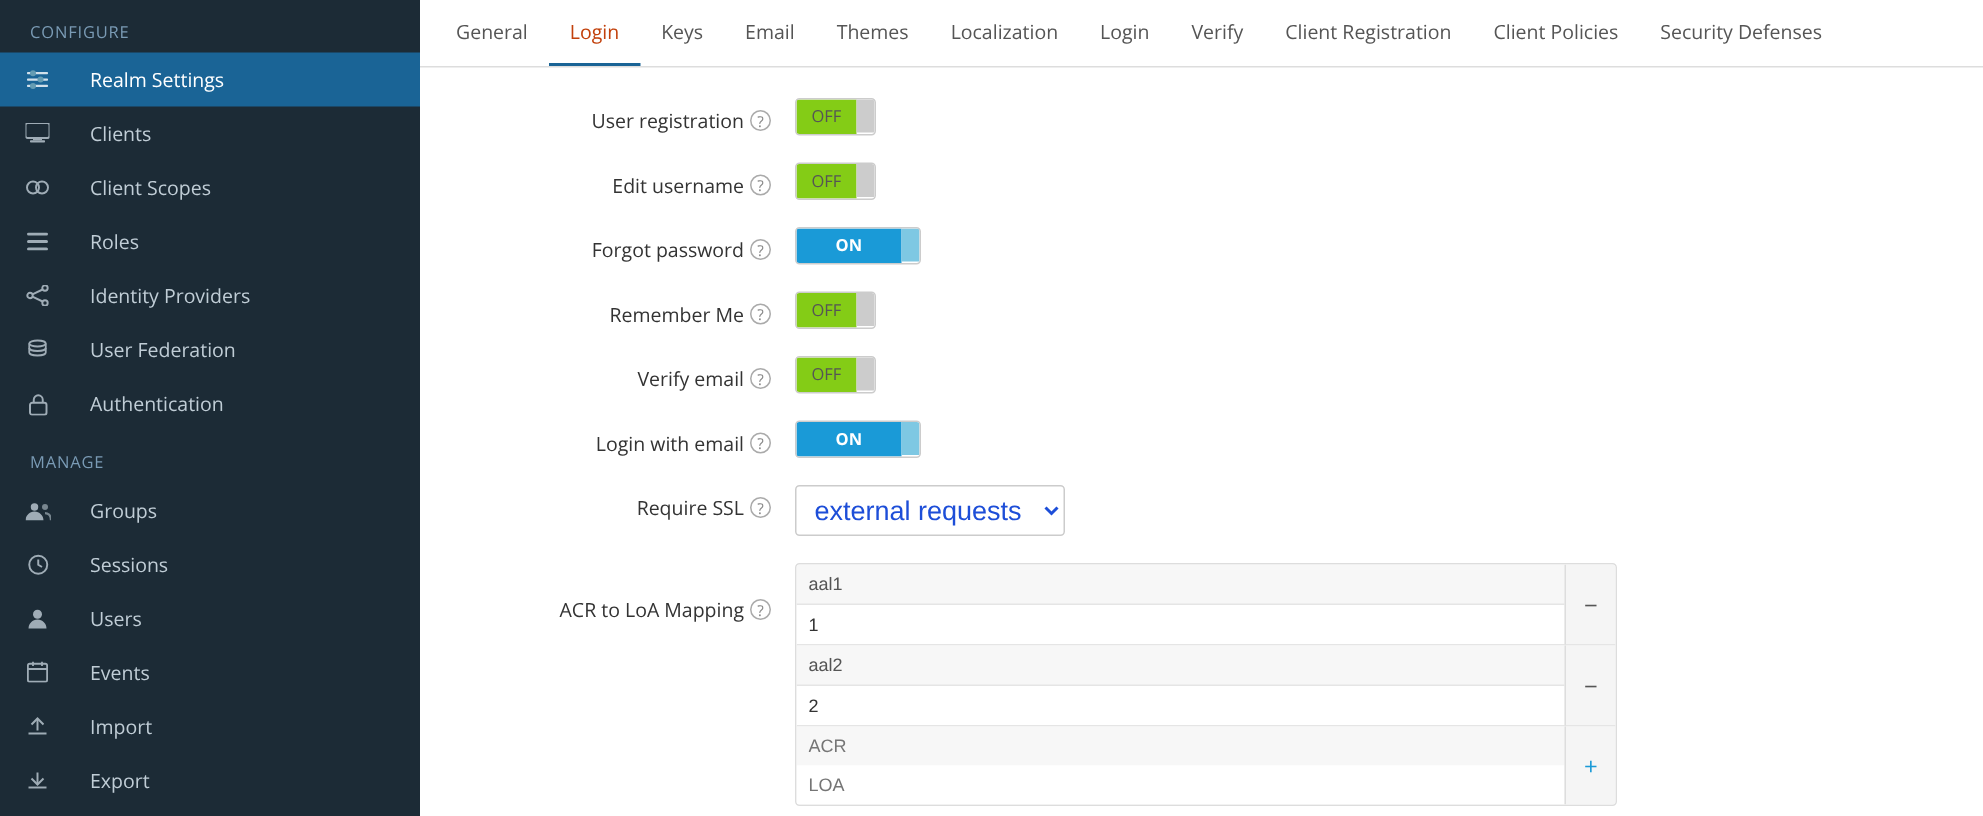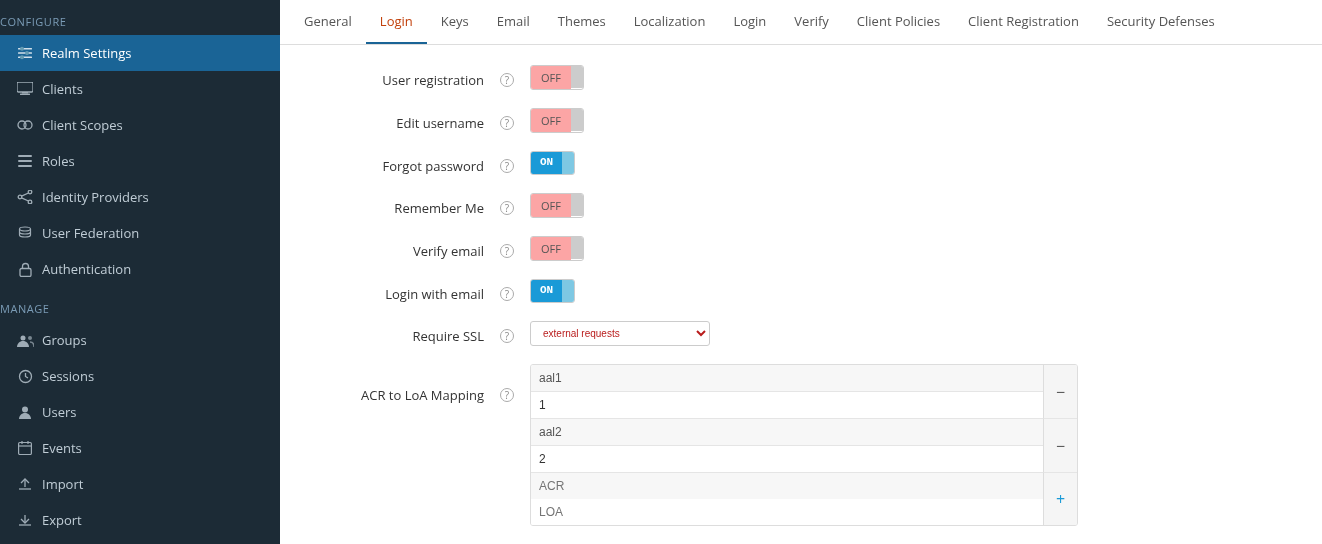--- a/index.html
+++ b/index.html
@@ -13,31 +13,31 @@
       color: #c0cdd6;
       display: flex;
       flex-direction: column;
       height: 100%;
       overflow-y: auto;
     }
     .sidebar-section-label {
       font-size: 11px;
       text-transform: uppercase;
       color: #7a9bb5;
-      padding: 14px 16px 6px 0;
+      padding: 14px 16px 6px 20px;
       letter-spacing: 0.05em;
     }
     .sidebar-item {
       display: flex;
       align-items: center;
       padding: 9px 16px;
       cursor: pointer;
       color: #c0cdd6;
       font-size: 13px;
-      gap: 8px;
+      gap: 26px;
     }
     .sidebar-item.active { background: #1a6496; color: #fff; }
     .sidebar-icon {
       width: 18px;
       height: 18px;
       display: inline-flex;
       align-items: center;
       justify-content: center;
       flex-shrink: 0;
       opacity: 0.8;
@@ -85,21 +85,21 @@
       width: 220px;
       min-width: 220px;
       text-align: right;
       padding-right: 16px;
       padding-top: 6px;
       color: #333;
       font-size: 13px;
       display: flex;
       align-items: center;
       justify-content: flex-end;
-      gap: 16px;
+      gap: 4px;
     }
     .help-icon {
       display: inline-flex;
       align-items: center;
       justify-content: center;
       width: 14px;
       height: 14px;
       border-radius: 50%;
       border: 1px solid #aaa;
       font-size: 10px;
@@ -115,45 +115,44 @@
     .toggle-wrap {
       display: inline-flex;
       border: 1px solid #ccc;
       border-radius: 3px;
       overflow: hidden;
       font-size: 12px;
     }
     .toggle-btn-on {
       background: #1a9ad7;
       color: #fff;
-      padding: 4px 9px;
+      padding: 4px 26px;
       font-weight: bold;
       font-size: 11px;
-      font-family: Liberation Mono, monospace;
     }
     .toggle-btn-off {
-      background: #fca5a5;
+      background: #84cc16;
       color: #555;
       padding: 4px 10px;
       font-size: 11px;
     }
     .toggle-indicator {
       width: 12px;
       height: 22px;
       background: #ccc;
     }
 
     
     .form-select {
       padding: 5px 8px;
       border: 1px solid #ccc;
       border-radius: 3px;
-      font-size: 10px;
+      font-size: 18px;
       background: #fff;
-      color: #b91c1c;
+      color: #1d4ed8;
       min-width: 180px;
       cursor: pointer;
     }
 
     
     .acr-table {
       border: 1px solid #ddd;
       border-radius: 3px;
       overflow: hidden;
       width: 548px;
@@ -361,22 +360,22 @@
 
   <div class="tabs">
     <div class="tab">General</div>
     <div class="tab active">Login</div>
     <div class="tab">Keys</div>
     <div class="tab">Email</div>
     <div class="tab">Themes</div>
     <div class="tab">Localization</div>
     <div class="tab">Login</div>
     <div class="tab">Verify</div>
+    <div class="tab">Client Registration</div>
     <div class="tab">Client Policies</div>
-    <div class="tab">Client Registration</div>
     <div class="tab">Security Defenses</div>
   </div>
 
   <div class="form-area">
 
     <div class="form-row">
       <div class="form-label">
         <span>User registration</span>
         <span class="help-icon">?</span>
       </div>

